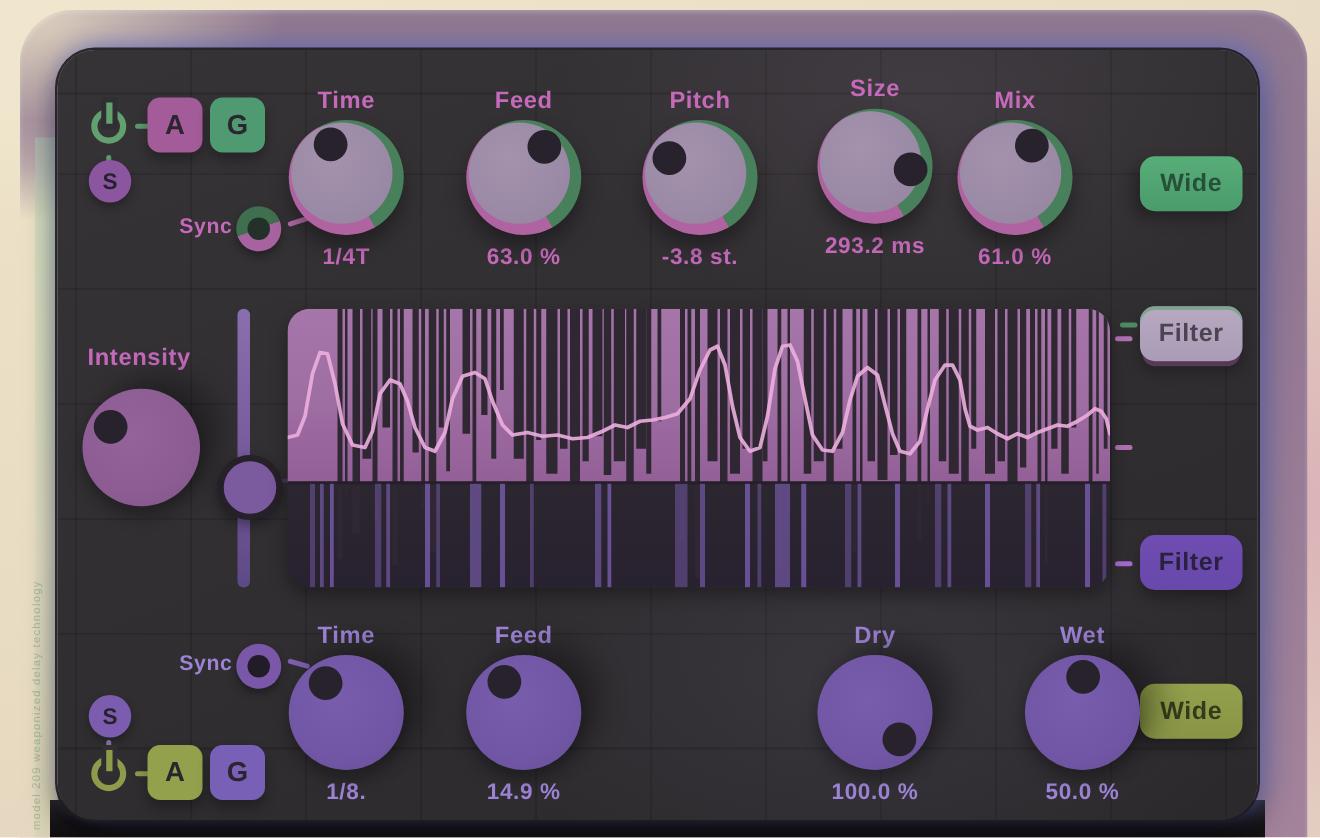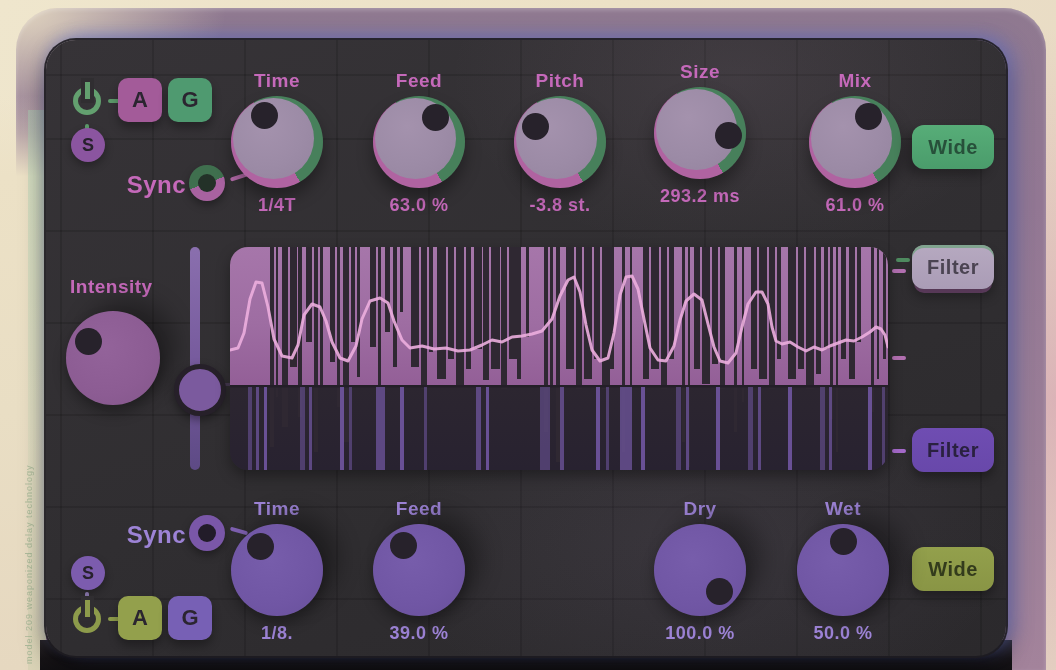--- a/index.html
+++ b/index.html
@@ -57,21 +57,21 @@
   .power::after{content:"";position:absolute;left:50%;top:0;width:5px;height:17px;margin-left:-2.5px;
     background:var(--c);box-shadow:0 0 0 4px #302e31;}
   .dash{position:absolute;height:4px;border-radius:2px;}
   .vline{position:absolute;width:4px;border-radius:2px;}
   .sync-knob{position:absolute;width:36px;height:36px;border-radius:50%;box-shadow:0 4px 8px rgba(0,0,0,0.35);}
   .sync-knob::after{content:"";position:absolute;inset:9px;border-radius:50%;}
   .sync-top{background:conic-gradient(from 70deg,#a862a0 0 50%,#3f6f4e 50% 100%);}
   .sync-top::after{background:#233128;}
   .sync-bot{background:#7a57a8;}
   .sync-bot::after{background:#221c29;}
-  .sync-label{position:absolute;font-size:24px;font-weight:bold;letter-spacing:0.5px;}
+  .sync-label{position:absolute;font-size:17px;font-weight:bold;letter-spacing:0.5px;}
   
   .rbtn{position:absolute;left:866px;width:82px;height:44px;border-radius:12px;border:none;
     font-family:inherit;font-size:20px;font-weight:bold;letter-spacing:0.5px;box-shadow:0 6px 10px rgba(0,0,0,0.3);}
   .rbtn.green{background:linear-gradient(180deg,#57ad78,#4a9c6b);color:#27503a;box-shadow:-6px 6px 12px rgba(0,0,0,0.3);}
   .rbtn.light{background:linear-gradient(180deg,#b6a9c0,#aa9cb6);color:#4b4452;
     box-shadow:inset 0 3px 0 rgba(86,160,104,0.55), 0 6px 0 -2px rgba(150,85,150,0.45), 0 8px 12px rgba(0,0,0,0.3);}
   .rbtn.panic{background:linear-gradient(180deg,#82609f,#7a59a0);color:#2e2538;}
   .rbtn.f2{background:linear-gradient(180deg,#6f4db2,#6848aa);color:#2a2140;}
   .rbtn.olive{background:linear-gradient(180deg,#93a04c,#899545);color:#333b1c;}
   .tick{position:absolute;width:14px;height:4px;border-radius:2px;}
@@ -136,21 +136,21 @@
       <div class="kvalue pink">-3.8 st.</div>
     </div>
     <div class="unit" style="left:594px;top:21px">
       <div class="klabel pink">Size</div>
       <div class="knob ring">
           <div class="body"></div>
           <div class="dot" style="height: 27px; width: 27px; left: 61.3697px; top: 35.0258px;"></div>
         </div>
       <div class="kvalue pink">293.2 ms</div>
     </div>
-    <div class="unit" style="left:749px;top:30px">
+    <div class="unit" style="left:706px;top:30px">
       <div class="klabel pink">Mix</div>
       <div class="knob ring">
           <div class="body"></div>
           <div class="dot" style="height: 27px; width: 27px; left: 45.6566px; top: 6.67863px;"></div>
         </div>
       <div class="kvalue pink">61.0 %</div>
     </div>
 
     <button class="rbtn green" style="top:85px">Wide</button>
     <button class="rbtn light" style="top:205px">Filter</button>
@@ -296,31 +296,31 @@
           <div class="dot" style="height: 27px; width: 27px; left: 15.8778px; top: 8.76097px;"></div>
         </div>
       <div class="kvalue lav">1/8.</div>
     </div>
     <div class="unit" style="left:313px;top:458px">
       <div class="klabel lav">Feed</div>
       <div class="knob plain">
           <div class="body"></div>
           <div class="dot" style="height: 27px; width: 27px; left: 17.1429px; top: 7.92357px;"></div>
         </div>
-      <div class="kvalue lav">39.0 %</div>
+      <div class="kvalue lav">14.9 %</div>
     </div>
     <div class="unit" style="left:594px;top:458px">
       <div class="klabel lav">Dry</div>
       <div class="knob plain">
           <div class="body"></div>
           <div class="dot" style="height: 27px; width: 27px; left: 52.2643px; top: 53.6946px;"></div>
         </div>
       <div class="kvalue lav">100.0 %</div>
     </div>
-    <div class="unit" style="left:737px;top:458px">
+    <div class="unit" style="left:760px;top:458px">
       <div class="klabel lav">Wet</div>
       <div class="knob plain">
           <div class="body"></div>
           <div class="dot" style="height: 27px; width: 27px; left: 32.5px; top: 3.52px;"></div>
         </div>
       <div class="kvalue lav">50.0 %</div>
     </div>
 
   </div>
 </div>

